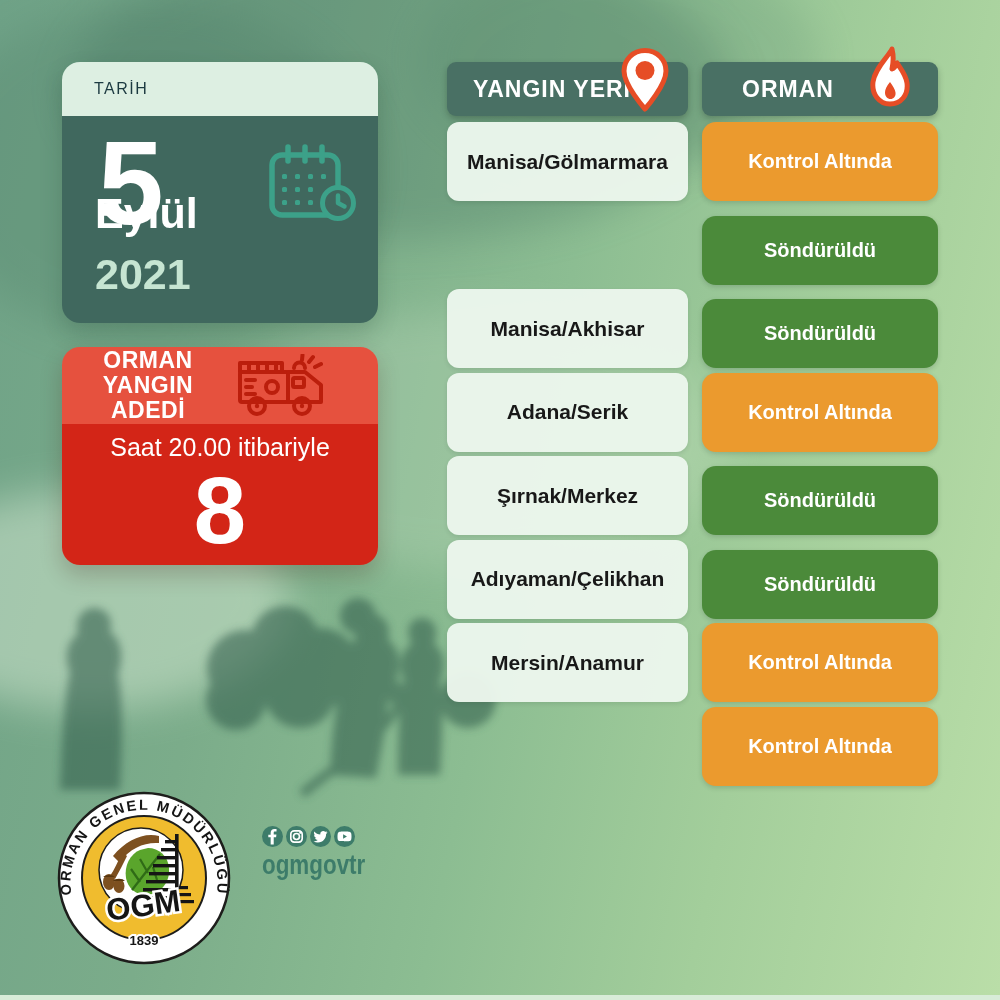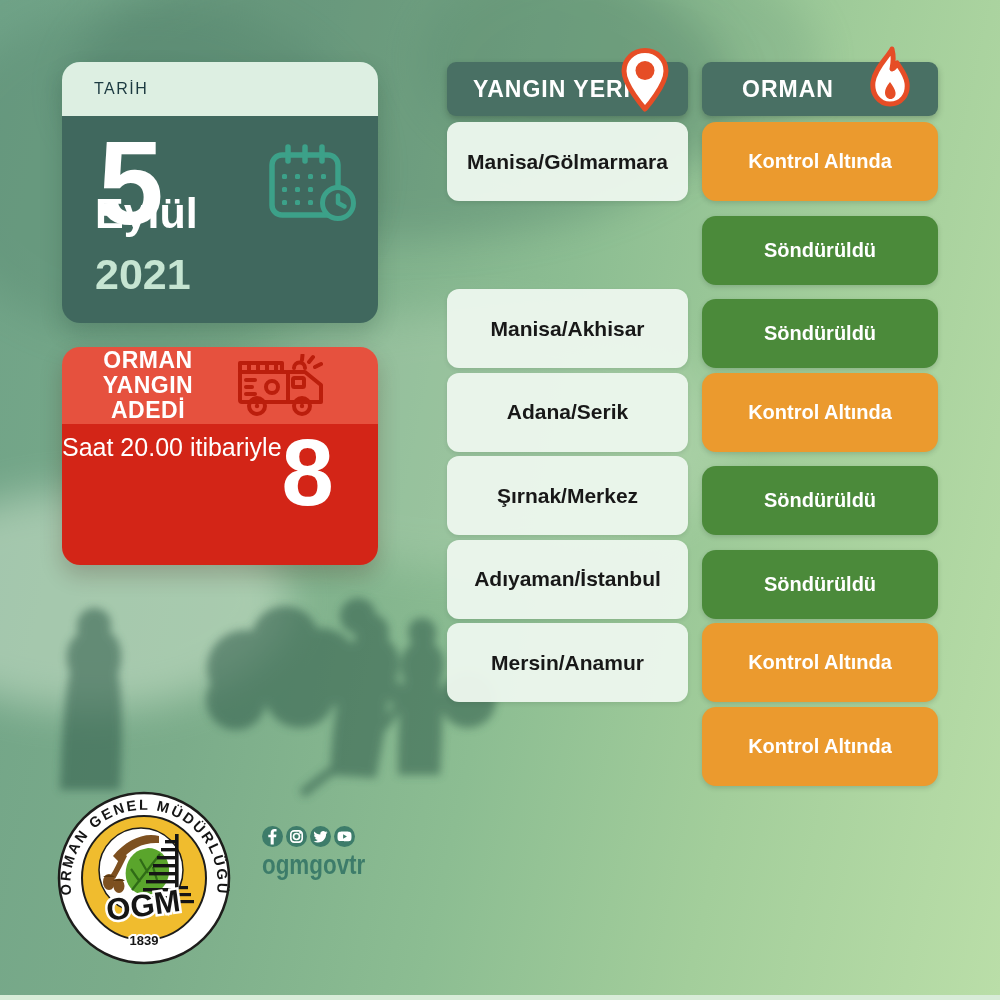--- a/index.html
+++ b/index.html
@@ -22,21 +22,21 @@
   .date-monthyear{position:absolute;left:33px;bottom:24px;display:flex;align-items:baseline;gap:12px;flex-direction:column;}
   .date-month{font-size:43px;font-weight:bold;color:#ffffff;}
   .date-year{font-size:43px;font-weight:bold;color:#c6e5d2;}
 
   
   .count-card{position:absolute;left:62px;top:347px;width:316px;height:218px;border-radius:18px;
     overflow:hidden;box-shadow:0 10px 22px rgba(60,20,10,.22);}
   .count-card__top{height:77px;background:#e6513e;display:flex;align-items:center;}
   .count-title{width:172px;text-align:center;font-size:23px;font-weight:bold;color:#fff;line-height:1.1;letter-spacing:.5px;}
   .truck-icon{margin-left:2px;}
-  .count-card__bottom{height:141px;background:#d32517;display:flex;flex-direction:row;}
+  .count-card__bottom{height:141px;background:#d32517;display:flex;flex-direction:column;align-items:center;}
   .count-subtitle{margin-top:9px;font-size:25px;font-weight:normal;color:#fff;}
   .count-number{margin-top:2px;font-size:94px;font-weight:bold;color:#fff;line-height:1.0;}
 
   
   .col-header{position:absolute;top:62px;height:54px;background:#497064;border-radius:9px;
     display:flex;align-items:center;box-shadow:0 3px 6px rgba(20,40,30,.28);}
   .col-header span{color:#fff;font-weight:bold;font-size:23px;letter-spacing:1px;}
   .loc-header{left:447px;width:241px;padding-left:26px;box-sizing:border-box;}
   .status-header{left:702px;width:236px;padding-left:40px;box-sizing:border-box;}
   .pin-icon{position:absolute;left:620px;top:48px;}
@@ -189,21 +189,21 @@
       </div>
       <div class="row">
         <div class="cell-loc">Adana/Serik</div>
         <div class="cell-status status--controlled">Kontrol Altında</div>
       </div>
       <div class="row">
         <div class="cell-loc">Şırnak/Merkez</div>
         <div class="cell-status status--extinguished">Söndürüldü</div>
       </div>
       <div class="row">
-        <div class="cell-loc">Adıyaman/İstanbul</div>
+        <div class="cell-loc">Adıyaman/Çelikhan</div>
         <div class="cell-status status--extinguished">Söndürüldü</div>
       </div>
       <div class="row">
         <div class="cell-loc">Mersin/Anamur</div>
         <div class="cell-status status--controlled">Kontrol Altında</div>
       </div>
       <div class="row">
         <div class="cell-status status--controlled">Kontrol Altında</div>
       </div>
     </div>

